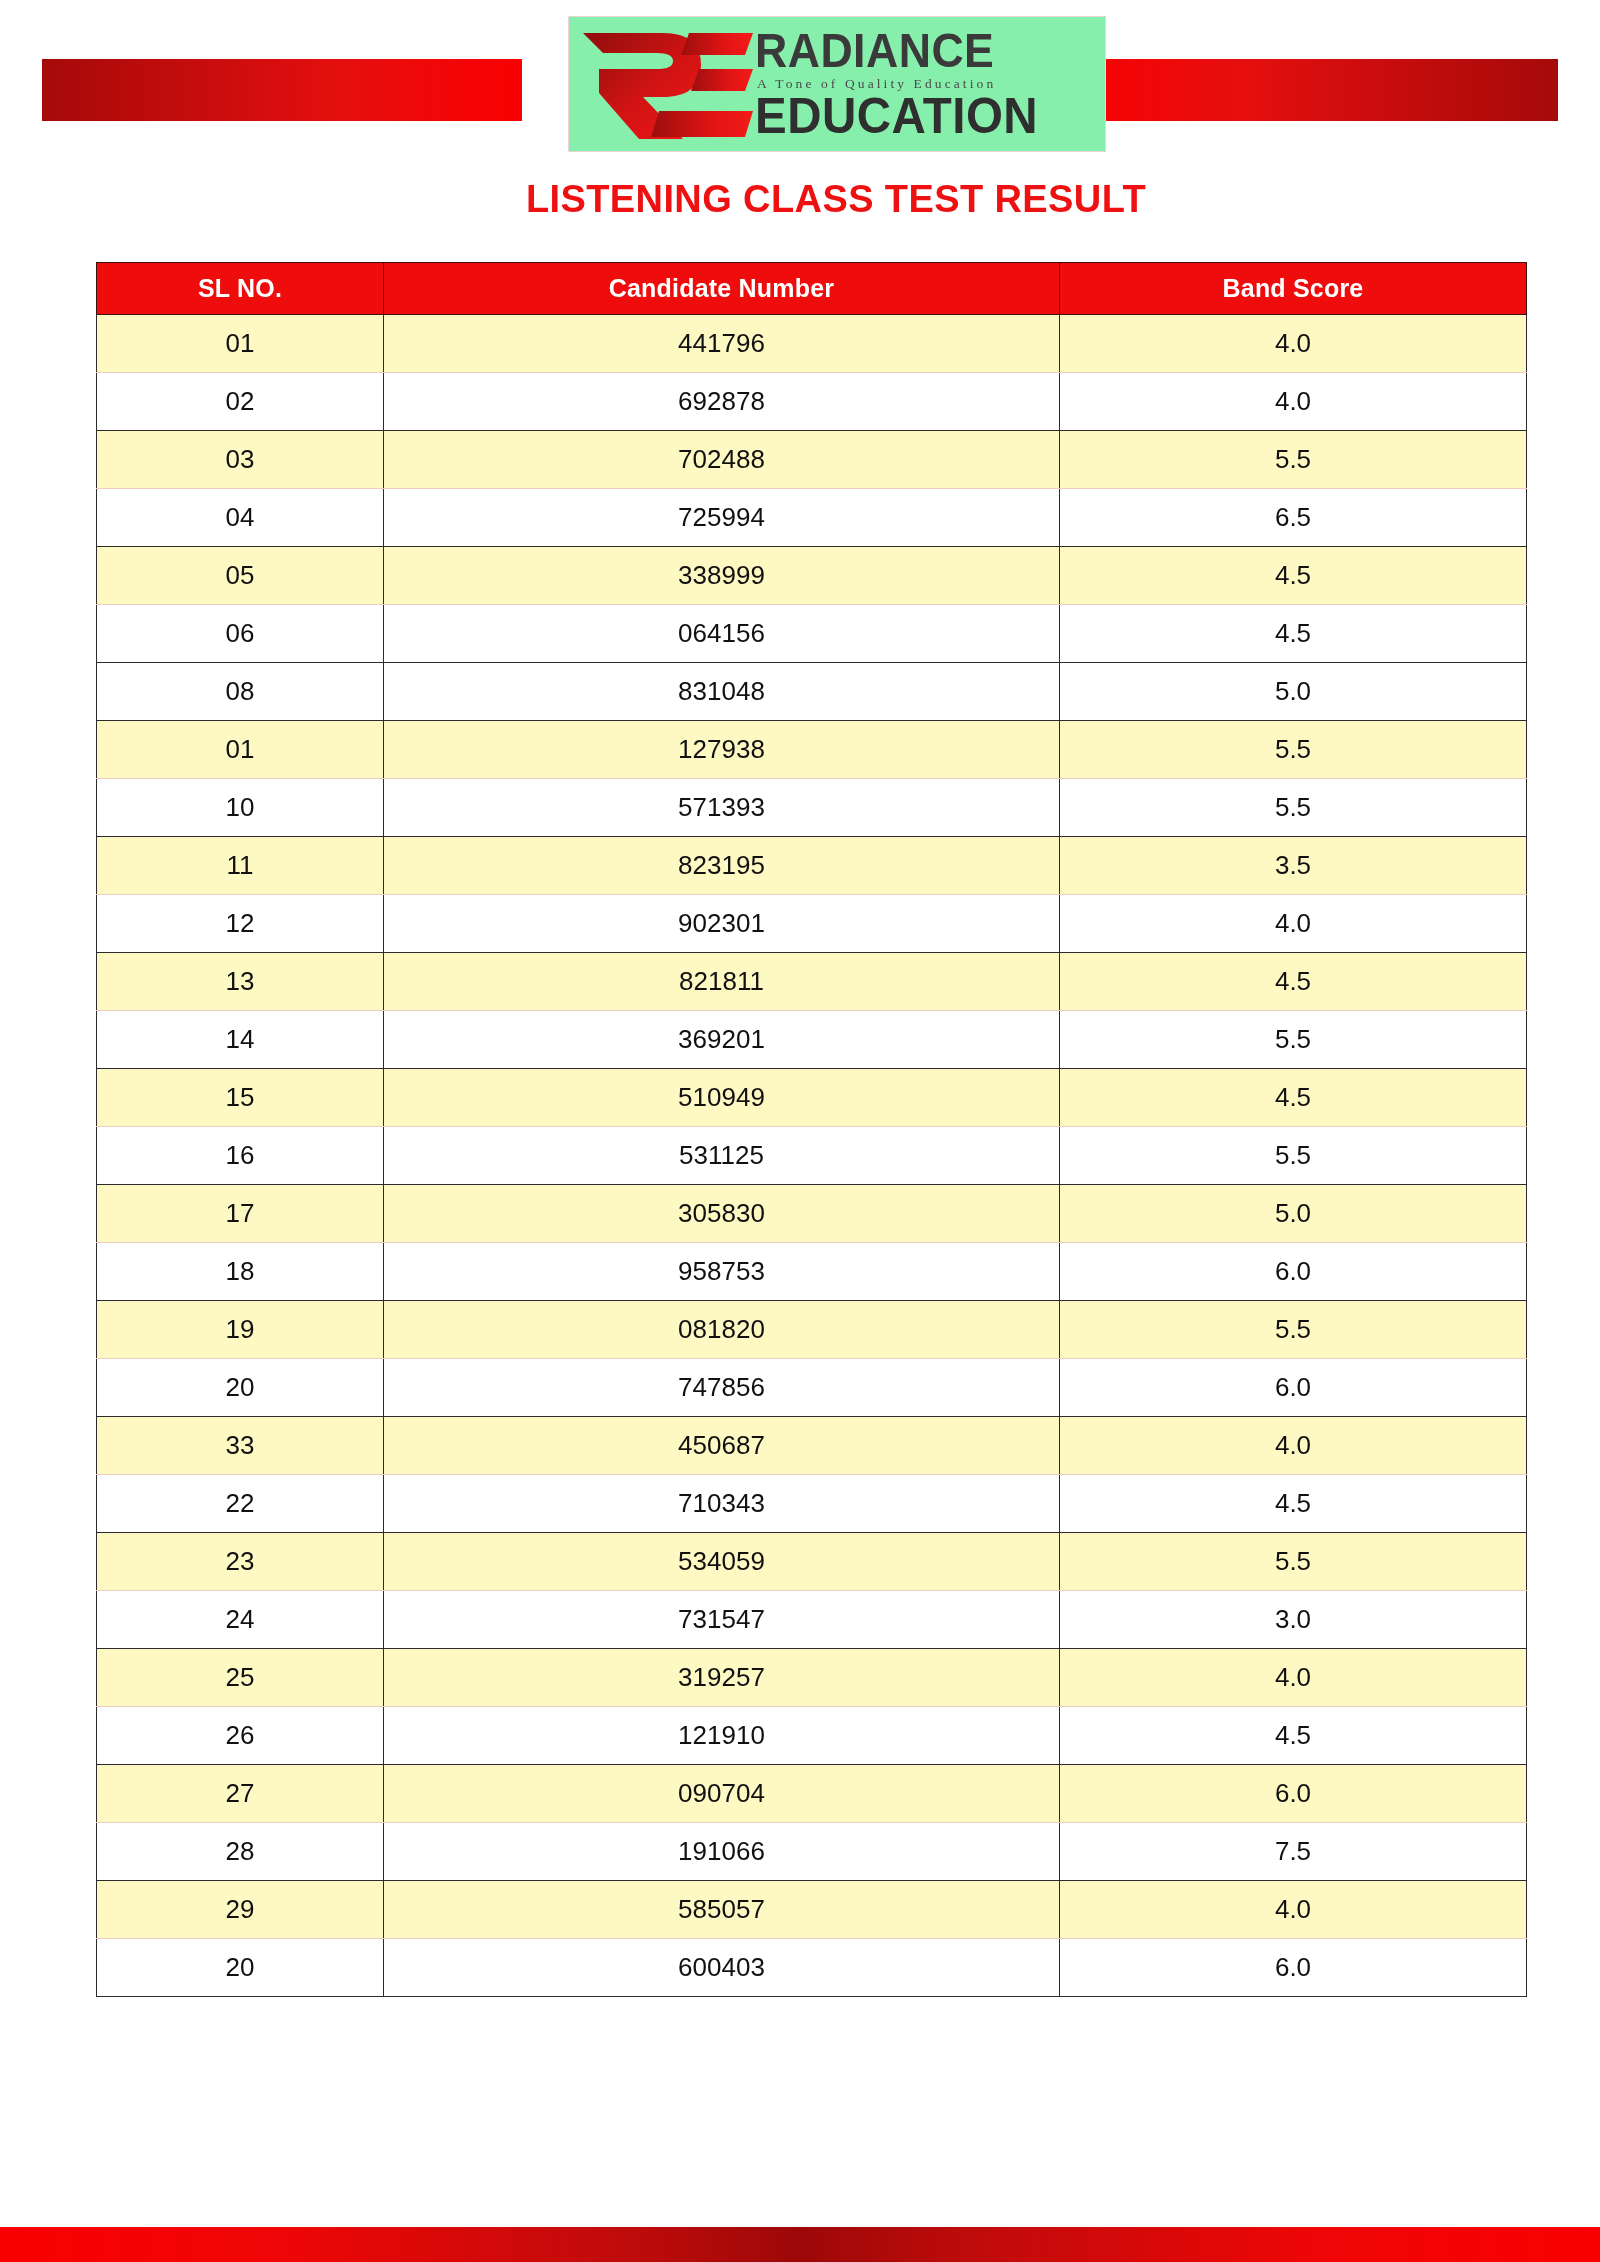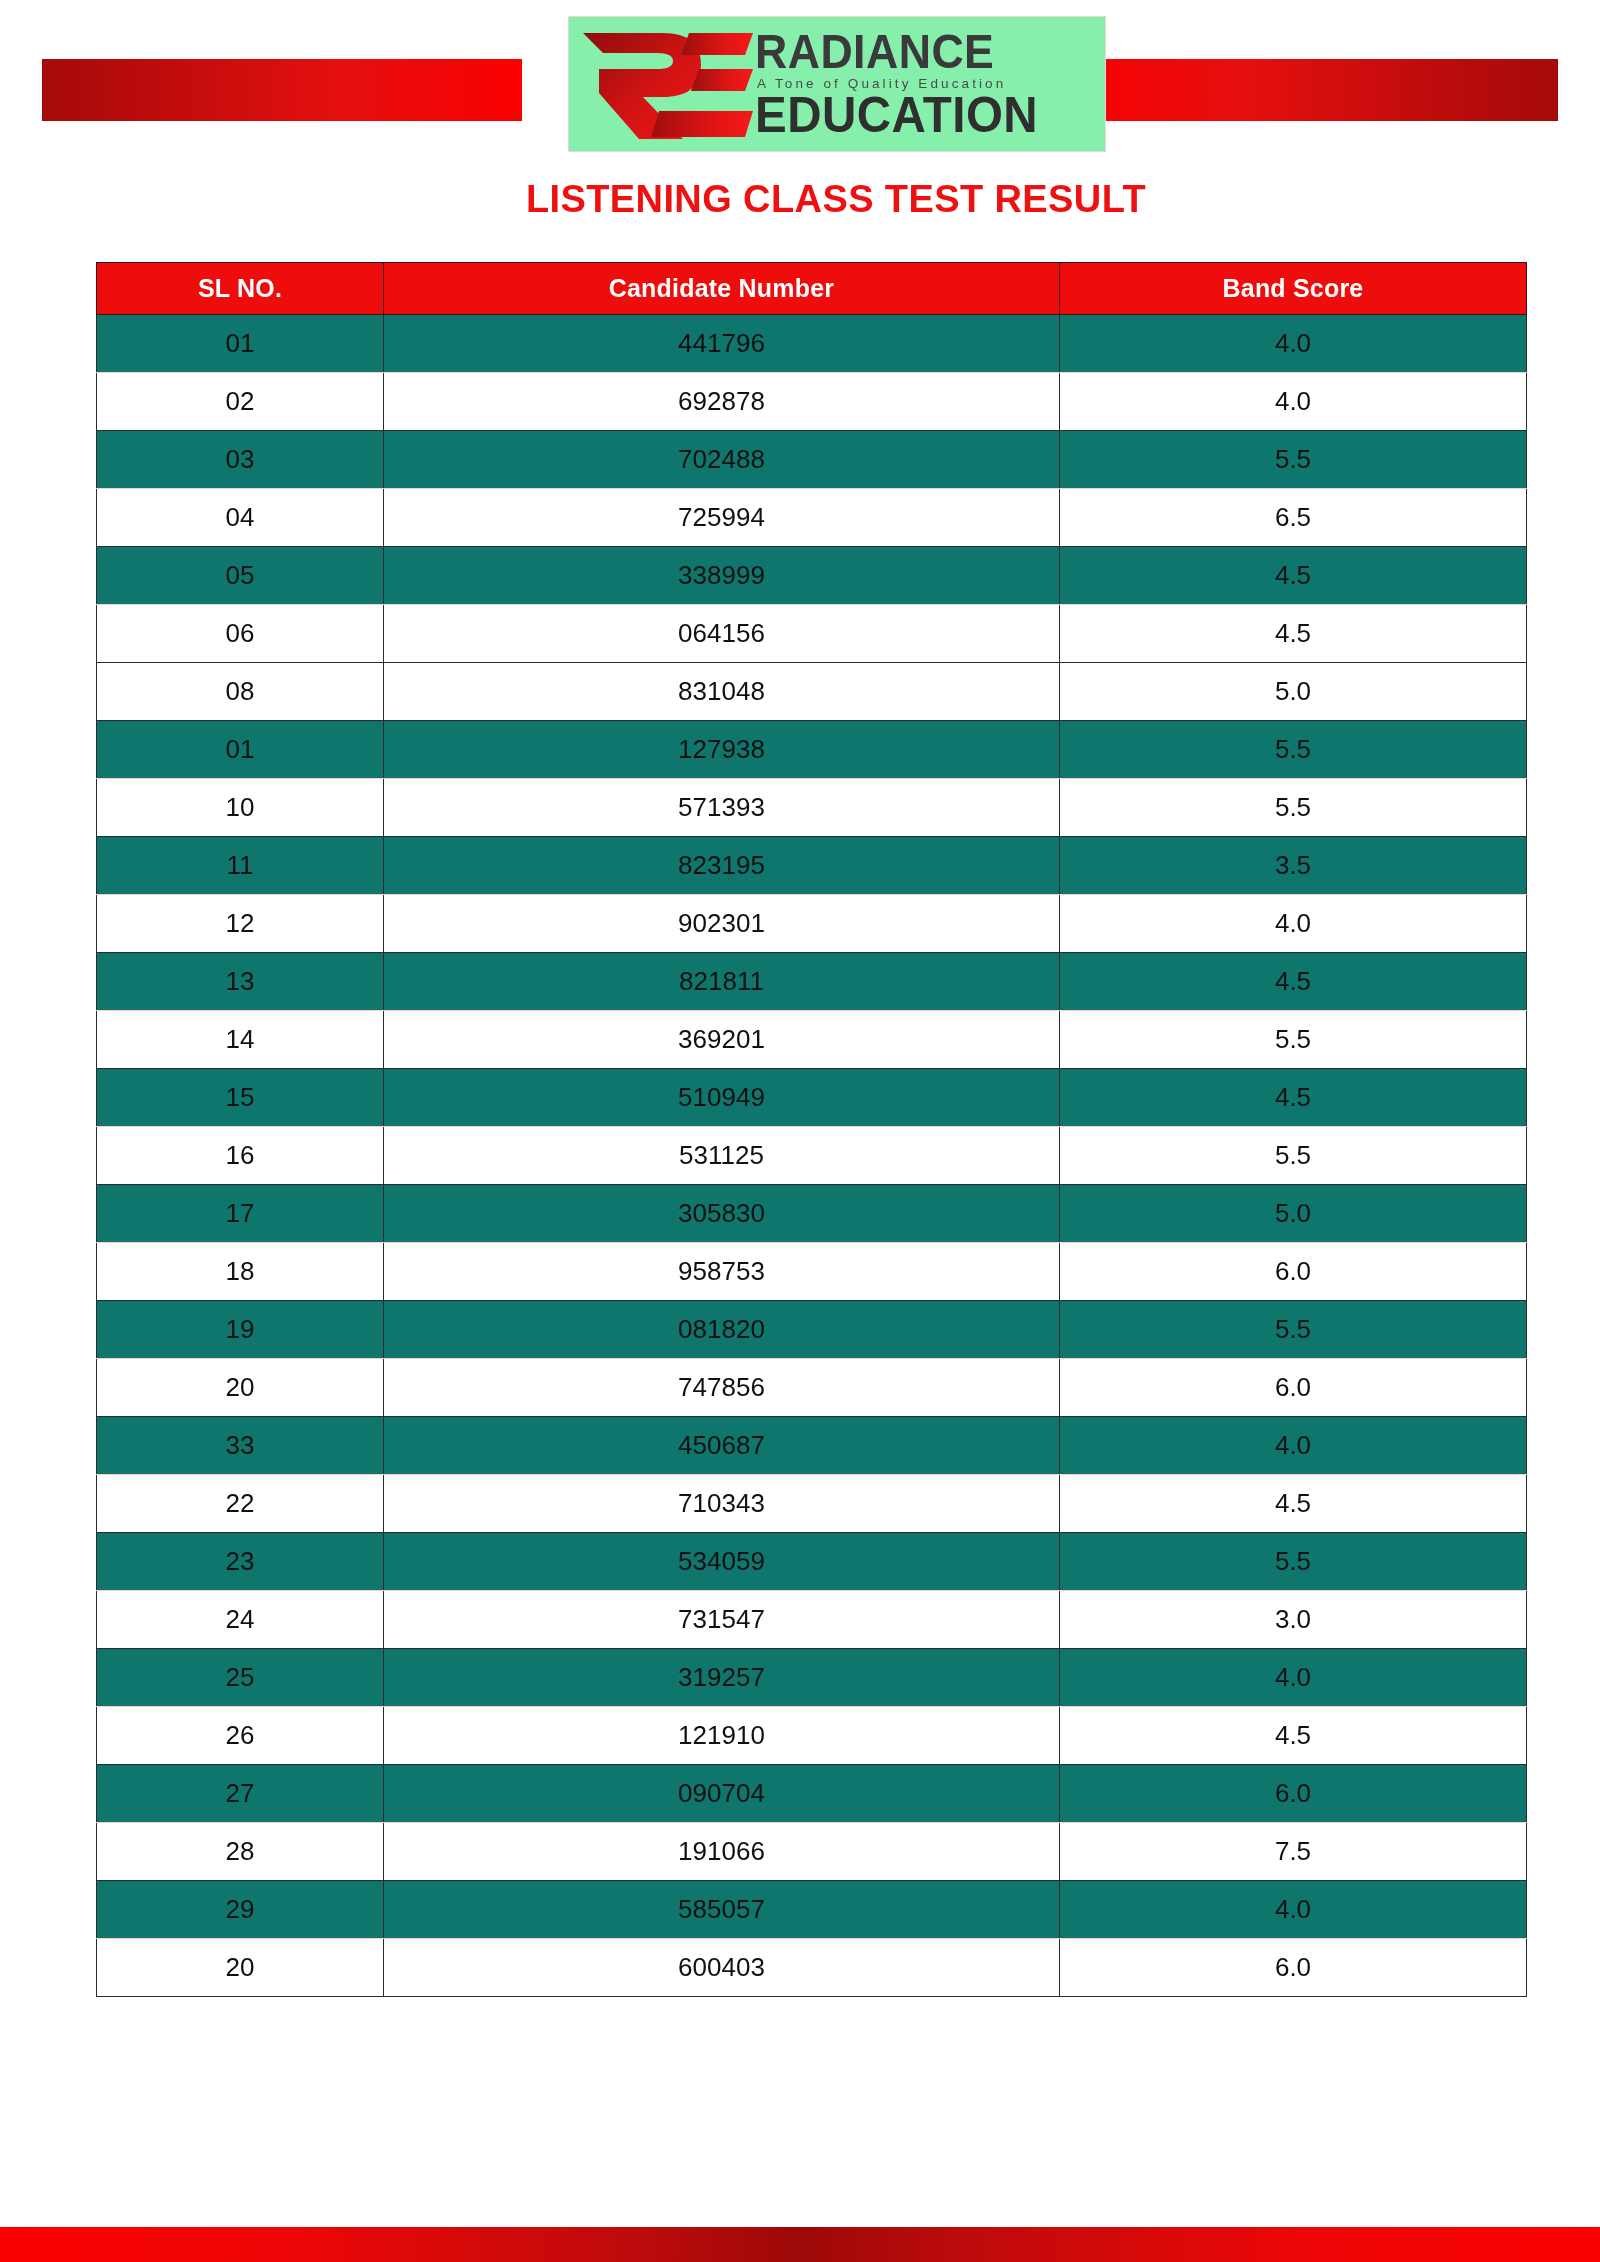--- a/index.html
+++ b/index.html
@@ -68,21 +68,21 @@
     font-weight: bold;
     font-size: 48px;
     line-height: 0.92;
     letter-spacing: 0.5px;
     color: #3a3a3a;
     transform: scaleX(0.93);
     transform-origin: left center;
     white-space: nowrap;
   }
   .logo-tagline {
-    font-family: Liberation Sans, sans-serif;
+    font-family: Liberation Serif, serif;
     font-size: 13.5px;
     letter-spacing: 3.1px;
     color: #4a4a4a;
     white-space: nowrap;
     margin: 2px 0 1px 2px;
   }
   .logo-education {
     font-family: "Liberation Sans", sans-serif;
     font-weight: bold;
     font-size: 50px;
@@ -139,21 +139,21 @@
     text-align: center;
     font-size: 26px;
     color: #111111;
     border-left: 1.5px solid #2b2b2b;
     border-right: 1.5px solid #2b2b2b;
     border-top: 1.5px solid #2b2b2b;
     border-bottom: 1.5px solid #2b2b2b;
     background: #ffffff;
   }
   .result-table tr.shade td {
-    background: #0f766e;
+    background: #fef9c3;
     border-top-color: #f0cfc0;
     border-bottom-color: #f0cfc0;
     margin-left: 19px;
   }
   .result-table tr.shade td.sl,
   .result-table tr.shade td.cand,
   .result-table tr.shade td.band {
     border-left-color: #2b2b2b;
     border-right-color: #2b2b2b;
   }

